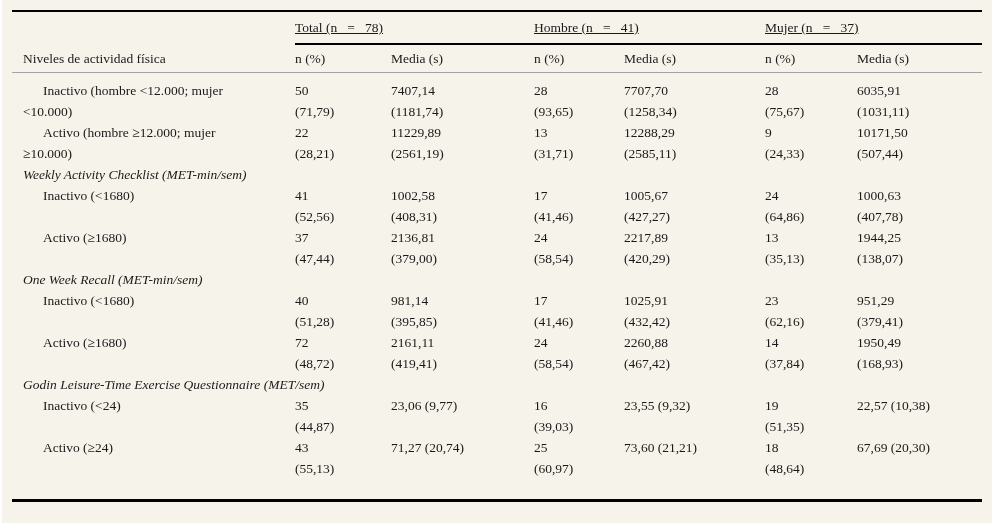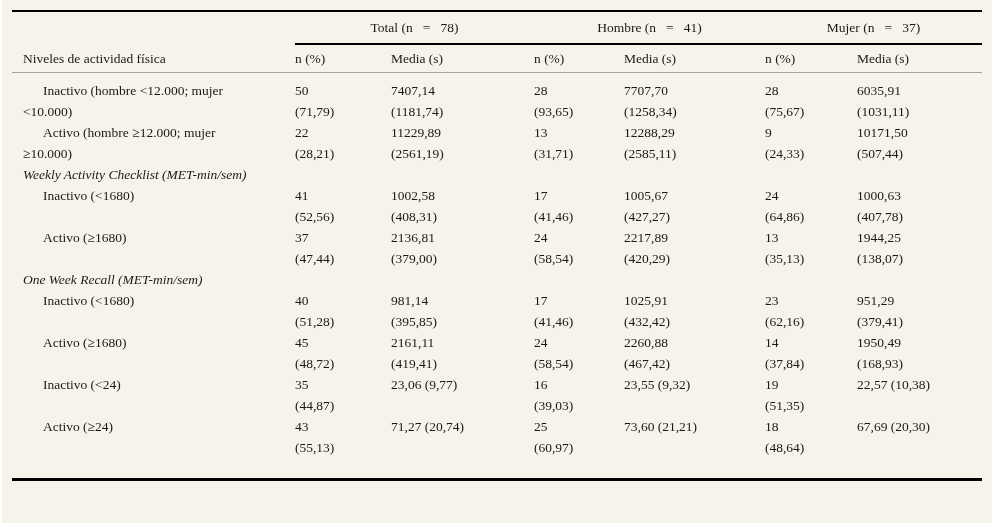--- a/index.html
+++ b/index.html
@@ -21,23 +21,24 @@
     width: 970px;
     font-size: 13.5px;
     line-height: 21px;
     border-top: 2px solid #000;
     border-bottom: 3px solid #000;
   }
   th, td { padding: 0; font-weight: normal; text-align: left; }
   thead th { vertical-align: middle; }
   tr.group-row th { height: 31px; }
   th.group-th {
-    text-align: center;
+    text-align: left;
     white-space: pre;
     border-bottom: 2px solid #000;
+    text-decoration: underline;
   }
   tr.sub-row th { height: 27px; border-bottom: 1px solid #a3a3a3; }
   th.stub-th { padding-left: 11px; }
   tbody td { vertical-align: top; }
   td.section-label { font-style: italic; padding-left: 11px; }
   td.row-label { padding-left: 11px; text-indent: 20px; white-space: pre-line; }
   tbody tr:first-child td { padding-top: 7px; }
   tbody tr:last-child td { padding-bottom: 20px; }
 </style>
 </head>
@@ -211,21 +212,21 @@
             <div>(62,16)</div>
           </td>
           <td class="num-cell">
             <div>951,29</div>
             <div>(379,41)</div>
           </td>
         </tr>
         <tr>
           <td class="row-label">Activo (≥1680)</td>
           <td class="num-cell">
-            <div>45</div>
+            <div>72</div>
             <div>(48,72)</div>
           </td>
           <td class="num-cell">
             <div>2161,11</div>
             <div>(419,41)</div>
           </td>
           <td class="num-cell">
             <div>24</div>
             <div>(58,54)</div>
           </td>
@@ -234,20 +235,23 @@
             <div>(467,42)</div>
           </td>
           <td class="num-cell">
             <div>14</div>
             <div>(37,84)</div>
           </td>
           <td class="num-cell">
             <div>1950,49</div>
             <div>(168,93)</div>
           </td>
+        </tr>
+        <tr>
+          <td colspan="7" class="section-label">Godin Leisure-Time Exercise Questionnaire (MET/sem)</td>
         </tr>
         <tr>
           <td class="row-label">Inactivo (&lt;24)</td>
           <td class="num-cell">
             <div>35</div>
             <div>(44,87)</div>
           </td>
           <td class="num-cell">
             <div>23,06 (9,77)</div>
           </td>

